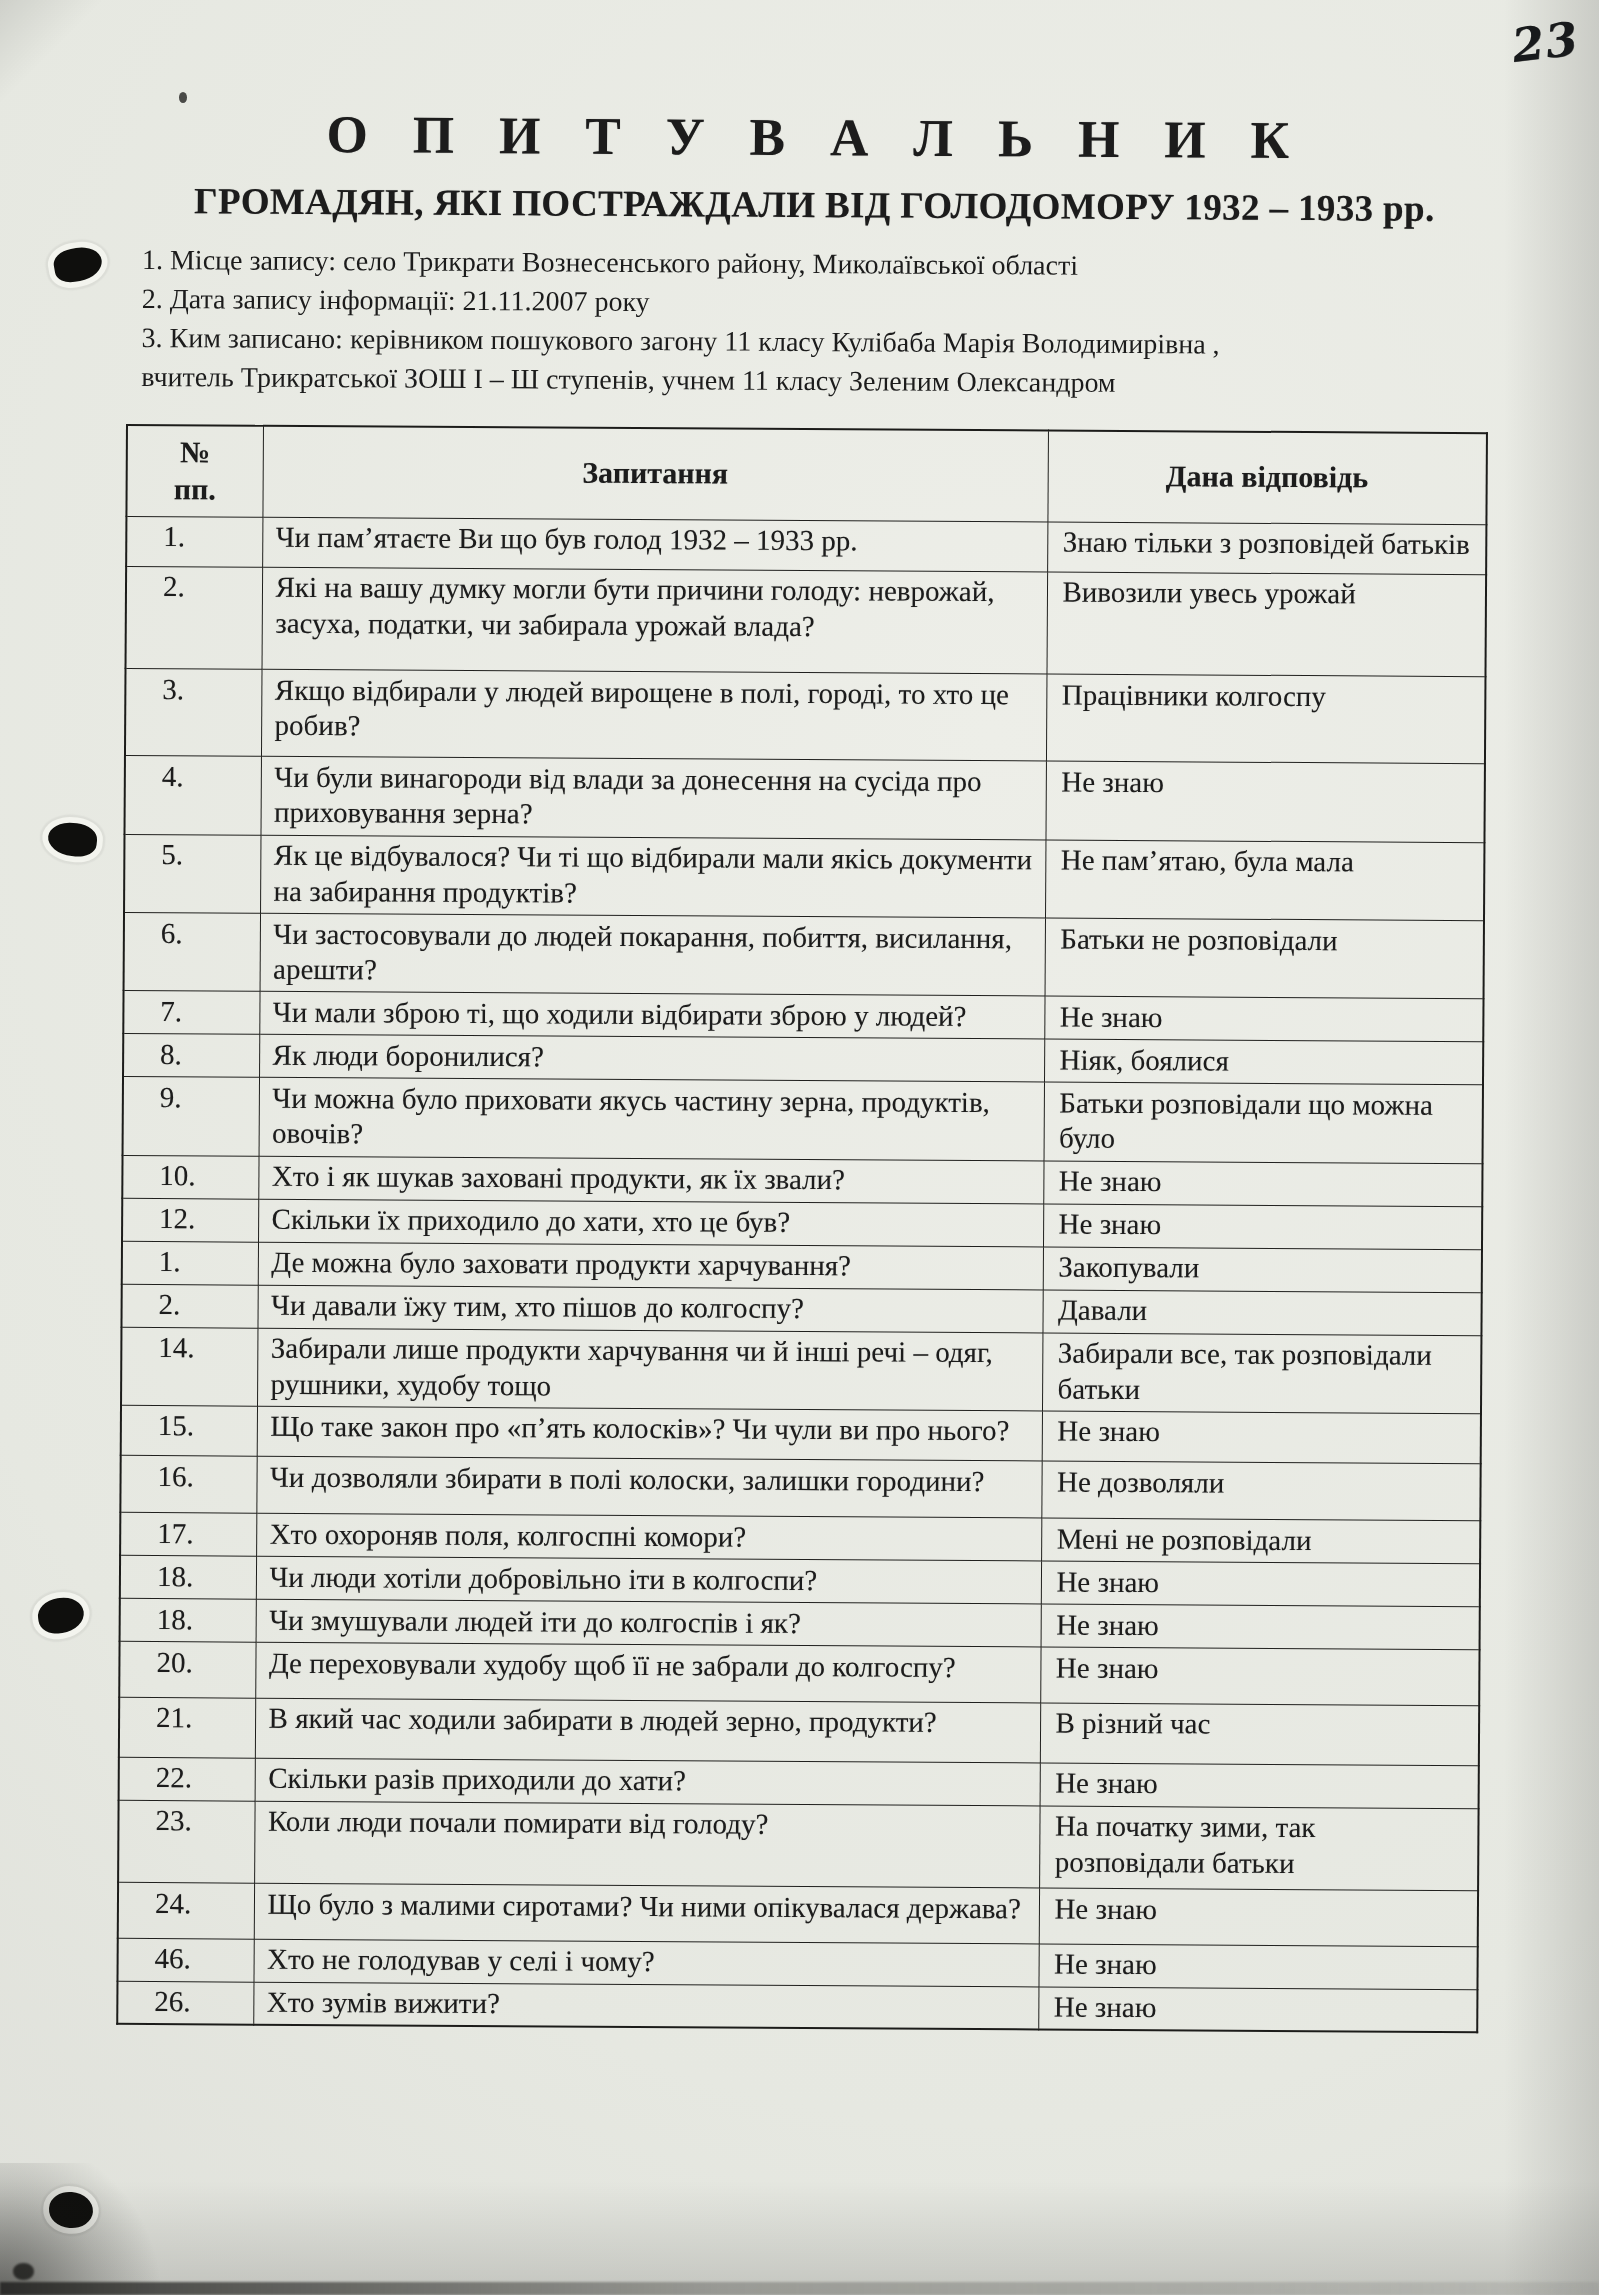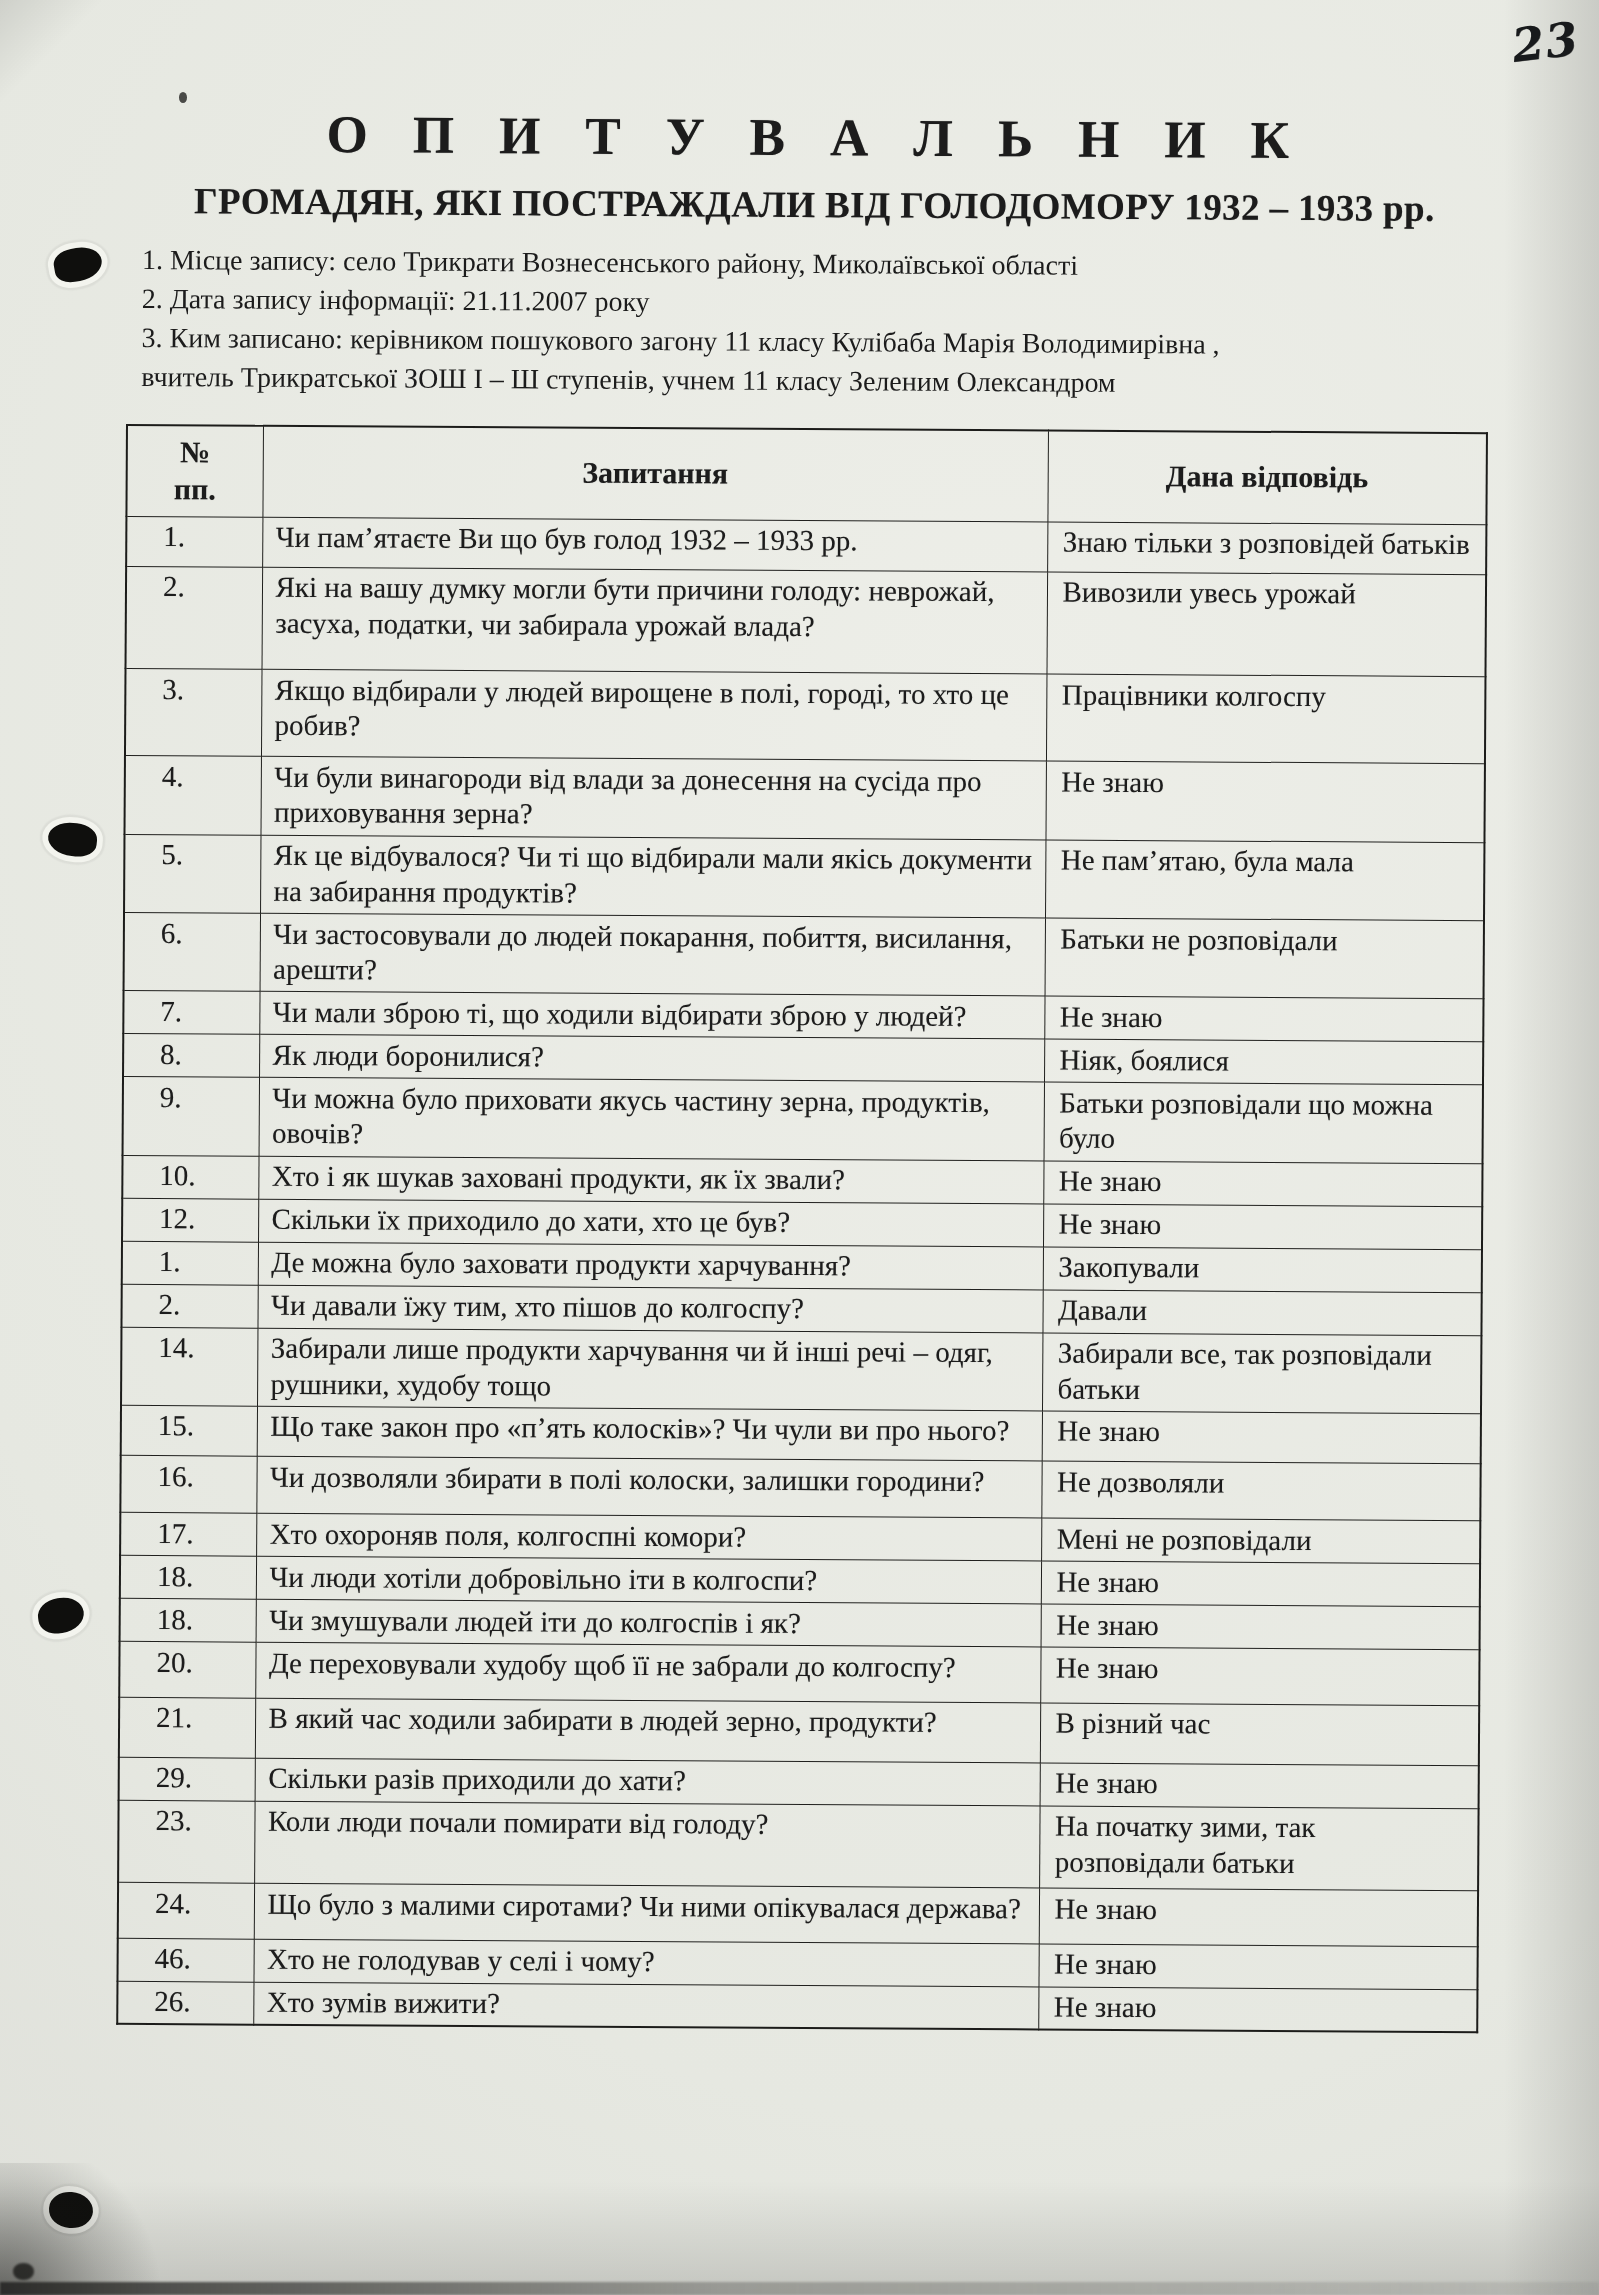--- a/index.html
+++ b/index.html
@@ -238,21 +238,21 @@
       <td class="c-a">Не знаю</td>
     </tr>
 
     <tr>
       <td class="c-num">21.</td>
       <td class="c-q">В який час ходили забирати в людей зерно, продукти?</td>
       <td class="c-a">В різний час</td>
     </tr>
 
     <tr>
-      <td class="c-num">29.</td>
+      <td class="c-num">22.</td>
       <td class="c-q">Скільки разів приходили до хати?</td>
       <td class="c-a">Не знаю</td>
     </tr>
 
     <tr>
       <td class="c-num">23.</td>
       <td class="c-q">Коли люди почали помирати від голоду?</td>
       <td class="c-a">На початку зими, так розповідали батьки</td>
     </tr>
 

